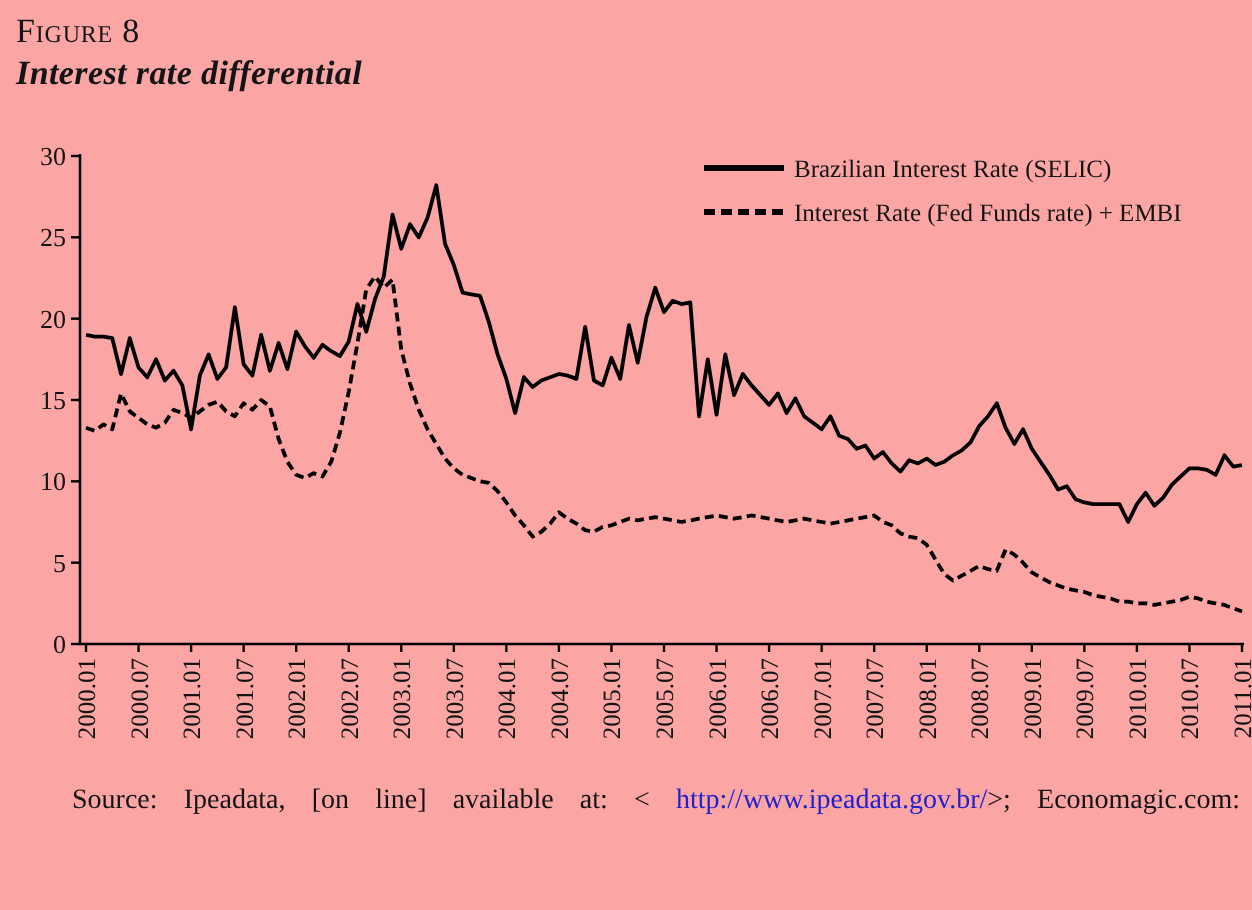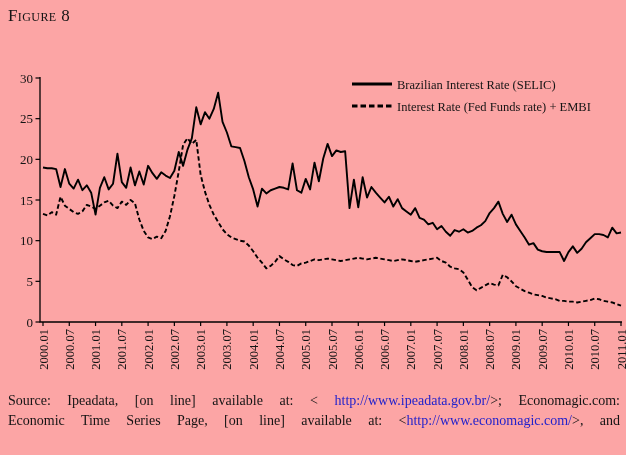--- a/index.html
+++ b/index.html
@@ -6,29 +6,30 @@
   #page{position:relative;width:626px;height:455px;background:#fca5a5;overflow:hidden;
         font-family:"Liberation Serif","DejaVu Serif",serif;color:#141414;}
   .fig-label{position:absolute;left:8px;top:6px;font-size:17px;font-variant:small-caps;
              letter-spacing:.4px;color:#141414;}
   .fig-title{position:absolute;left:8px;top:27px;font-size:17px;font-style:italic;
              font-weight:600;letter-spacing:.2px;color:#141414;}
   #chart-wrap{position:absolute;left:0;top:0;width:626px;height:390px;}
   #chart-svg{position:absolute;left:0;top:0;}
   #chart-svg text{font-family:"Liberation Serif","DejaVu Serif",serif;fill:#141414;}
   #source{position:absolute;left:8px;top:391px;width:612px;font-size:14px;line-height:1.44;}
-  .src-line{text-align:justify;text-align-last:justify;}
+  .src-line{text-align:justify;text-align-last:justify;margin-left:28px;}
   .src-line.last{text-align-last:left;}
   .src-link{color:#2222cc;text-decoration:none;cursor:pointer;}
 </style>
 </head>
 <body>
 
 <div id="page">
   <div class="fig-label">Figure 8</div>
+  <div class="fig-title">Interest rate differential</div>
 
   <div id="chart-wrap">
     <svg id="chart-svg" width="626" height="390" viewBox="0 0 626 390" xmlns="http://www.w3.org/2000/svg">
         <path d="M 40 77 L 40 322 L 622 322" fill="none" stroke="#000000" stroke-width="1.3"></path>
         <line x1="35.5" y1="322" x2="40" y2="322" stroke="#000000" stroke-width="1.2"></line>
         <text x="33" y="326.5" text-anchor="end" font-size="13px">0</text>
         <line x1="35.5" y1="281.3333333333333" x2="40" y2="281.3333333333333" stroke="#000000" stroke-width="1.2"></line>
         <text x="33" y="285.8333333333333" text-anchor="end" font-size="13px">5</text>
         <line x1="35.5" y1="240.66666666666669" x2="40" y2="240.66666666666669" stroke="#000000" stroke-width="1.2"></line>
         <text x="33" y="245.16666666666669" text-anchor="end" font-size="13px">10</text>
@@ -90,15 +91,14 @@
         <polyline points="43.00,213.83 47.38,215.45 51.76,212.20 56.14,214.64 60.52,196.75 64.89,205.69 69.27,208.95 73.65,212.20 78.03,213.83 82.41,211.39 86.79,204.88 91.17,206.51 95.55,208.95 99.92,205.69 104.30,202.44 108.68,200.81 113.06,205.69 117.44,208.13 121.82,201.63 126.20,204.88 130.58,200.00 134.95,203.25 139.33,219.52 143.71,230.91 148.09,237.41 152.47,239.04 156.85,236.60 161.23,238.23 165.61,230.91 169.98,216.27 174.36,195.93 178.74,171.53 183.12,144.69 187.50,138.19 191.88,143.88 196.26,139.81 200.64,174.79 205.02,191.87 209.39,204.88 213.77,214.64 218.15,221.96 222.53,229.28 226.91,234.16 231.29,237.41 235.67,239.04 240.05,240.67 244.42,241.48 248.80,245.55 253.18,251.24 257.56,257.75 261.94,262.63 266.32,268.32 270.70,265.88 275.08,261.81 279.45,256.12 283.83,259.37 288.21,261.81 292.59,265.07 296.97,265.88 301.35,263.44 305.73,262.63 310.11,261.00 314.48,259.37 318.86,260.19 323.24,259.37 327.62,258.56 332.00,259.37 336.38,260.19 340.76,261.00 345.14,260.19 349.52,259.37 353.89,258.56 358.27,257.75 362.65,258.56 367.03,259.37 371.41,258.56 375.79,257.75 380.17,258.56 384.55,259.37 388.92,260.19 393.30,261.00 397.68,260.19 402.06,259.37 406.44,260.19 410.82,261.00 415.20,261.81 419.58,261.00 423.95,260.19 428.33,259.37 432.71,258.56 437.09,257.75 441.47,261.00 445.85,262.63 450.23,266.69 454.61,268.32 458.98,269.13 463.36,272.39 467.74,279.71 472.12,287.03 476.50,290.28 480.88,287.84 485.26,285.40 489.64,282.96 494.02,284.59 498.39,285.40 502.77,274.83 507.15,277.27 511.53,281.33 515.91,286.21 520.29,288.65 524.67,291.09 529.05,292.72 533.42,294.35 537.80,295.16 542.18,295.97 546.56,297.60 550.94,298.41 555.32,299.23 559.70,300.85 564.08,300.85 568.45,301.67 572.83,301.67 577.21,302.48 581.59,301.67 585.97,300.85 590.35,300.04 594.73,298.41 599.11,299.23 603.48,300.85 607.86,301.67 612.24,302.48 616.62,304.11 621.00,305.73" fill="none" stroke="#000000" stroke-width="1.9" stroke-linejoin="round" stroke-dasharray="4.5 2.6"></polyline>
         <line x1="352" y1="84" x2="392" y2="84" stroke="#000000" stroke-width="3"></line>
         <text x="397" y="88.5" font-size="12.5px">Brazilian Interest Rate (SELIC)</text>
         <line x1="352" y1="106" x2="392" y2="106" stroke="#000000" stroke-width="3" stroke-dasharray="5.5 3"></line>
         <text x="397" y="110.5" font-size="12.5px">Interest Rate (Fed Funds rate) + EMBI</text>
       </svg>
   </div>
 
   <div id="source">
       <div class="src-line"><span>Source: Ipeadata, [on line] available at: &lt; </span><a class="src-link">http://www.ipeadata.gov.br/</a><span>&gt;; Economagic.com:</span></div>
-      <div class="src-line"><span>Economic Time Series Page, [on line] available at: &lt;</span><a class="src-link">http://www.economagic.com/</a><span>&gt;, and</span></div>
     </div>
 </div>
 
 </body></html>

